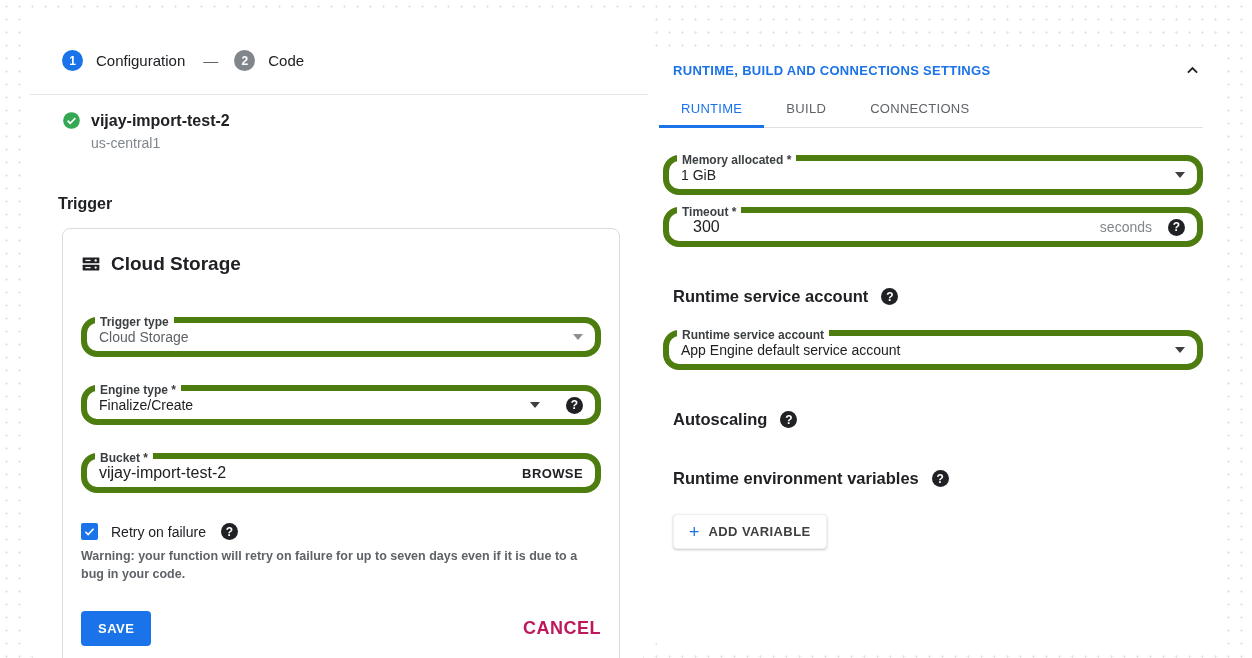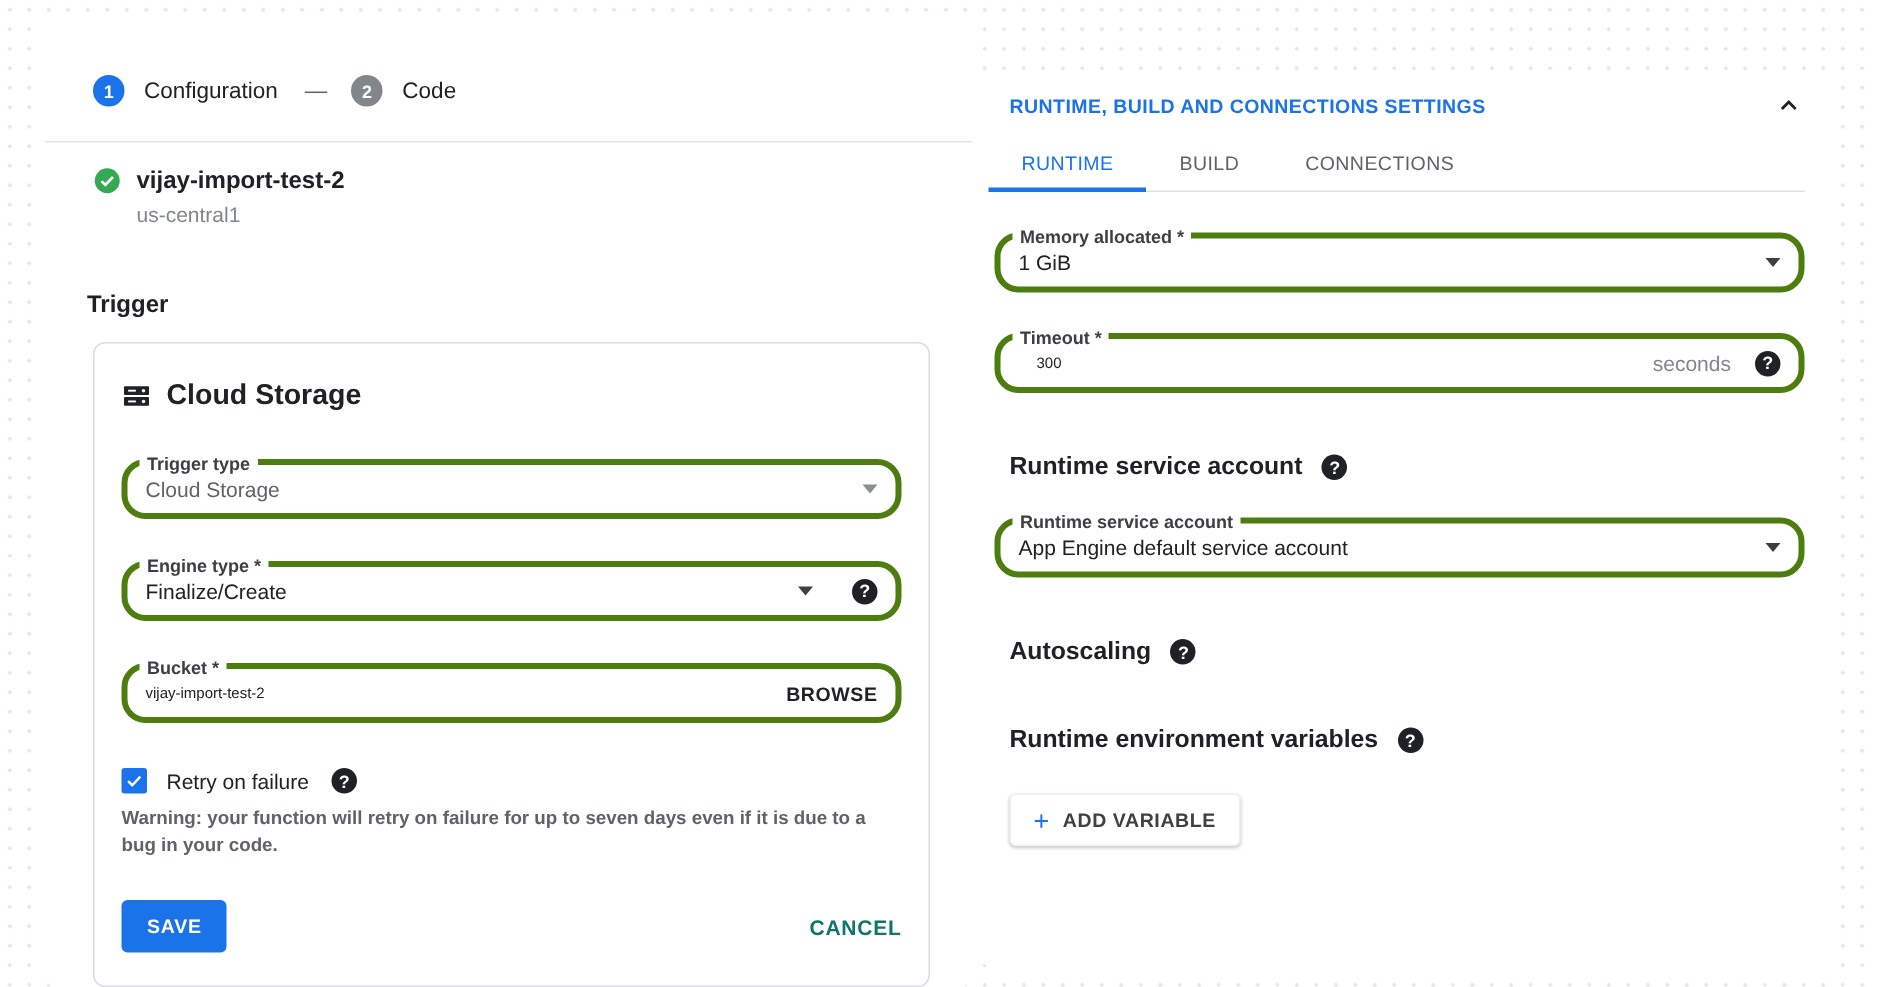--- a/index.html
+++ b/index.html
@@ -40,34 +40,34 @@
 
   
   .card {
     margin: 15px 0 0 32px; width: 558px; border: 1px solid #dadce0;
     border-radius: 8px; padding: 20px 18px 22px 18px;
   }
   .card-title { display: flex; align-items: center; gap: 10px; font-size: 19px; font-weight: 700; margin-top: 4px; }
 
   
   .field {
-    position: relative; border: 4px solid #4d7c0f; border-radius: 16px; height: 40px;
+    position: relative; border: 6px solid #4d7c0f; border-radius: 16px; height: 40px;
     display: flex; align-items: center; padding: 0 12px; background: #fff;
   }
   .field-label {
     position: absolute; top: -8px; left: 8px; background: #fff; padding: 0 5px;
     font-size: 12px; font-weight: 700; color: #3c4043; line-height: 14px; white-space: nowrap;
   }
   .field-value { font-size: 14px; color: #202124; flex: 1; }
   .field-value.disabled { color: #5f6368; }
   .field input {
     border: none; outline: none; font-family: "Liberation Sans", sans-serif;
-    font-size: 10px; color: #202124; flex: 1; background: transparent; min-width: 0;
-  }
-  .mt-34 { margin-top: 31px; }
+    font-size: 16px; color: #202124; flex: 1; background: transparent; min-width: 0;
+  }
+  .mt-34 { margin-top: 42px; }
   .mt-28 { margin-top: 28px; }
   .arrow-down {
     width: 0; height: 0; border-left: 5px solid transparent; border-right: 5px solid transparent;
     border-top: 6px solid #3c4043; flex: none;
   }
   .arrow-down.dim { border-top-color: #8a8f94; }
   .help-icon {
     width: 17px; height: 17px; border-radius: 50%; background: #202124; color: #fff;
     font-size: 12px; font-weight: 700; display: flex; align-items: center; justify-content: center;
     flex: none; line-height: 1;
@@ -88,21 +88,21 @@
   .warning { font-size: 12.5px; color: #5f6368; line-height: 1.45; margin-top: 7px; max-width: 530px; font-weight: bold; }
 
   
   .btn-row { display: flex; align-items: center; margin-top: 28px; justify-content: space-between; }
   .btn-primary {
     background: #1a73e8; color: #fff; font-size: 13px; font-weight: 700; letter-spacing: 0.5px;
     border: none; border-radius: 4px; padding: 10px 17px; cursor: pointer;
     font-family: "Liberation Sans", sans-serif;
   }
   .btn-text {
-    background: none; border: none; color: #0f766e; font-size: 14px; font-weight: 700;
+    background: none; border: none; color: #be185d; font-size: 18px; font-weight: 700;
     letter-spacing: 0.5px; cursor: pointer; font-family: "Liberation Sans", sans-serif;
   }
 
   
   .settings-header {
     display: flex; align-items: center; justify-content: space-between;
     margin: 14px 22px 0 18px;
   }
   .settings-header-text { color: #1a73e8; font-size: 13px; font-weight: 700; letter-spacing: 0.3px; cursor: pointer; }
   .collapse-btn { cursor: pointer; display: flex; }
@@ -112,21 +112,21 @@
     padding: 9px 22px 11px 22px; font-size: 13px; font-weight: 400; letter-spacing: 0.3px;
     color: #5f6368; cursor: pointer; position: relative;
   }
   .tab.active { color: #1a73e8; }
   .tab.active::after {
     content: ""; position: absolute; left: 0; right: 0; bottom: -1px; height: 3px; background: #1a73e8;
   }
 
   .rp-body { margin: 0 20px 0 8px; }
   .rp-field-1 { margin-top: 27px; }
-  .rp-field-2 { margin-top: 27px; padding-left: 24px; }
+  .rp-field-2 { margin-top: 12px; padding-left: 24px; }
   .section-heading {
     display: flex; align-items: center; gap: 13px; font-size: 16.5px; font-weight: 700;
     color: #202124; margin-left: 10px;
   }
   .sh-1 { margin-top: 40px; }
   .sh-gap { margin-top: 24px; }
 
   .add-var-btn {
     display: inline-flex; align-items: center; gap: 9px; background: #fff;
     border: 1px solid #f0f0f0; border-radius: 4px; padding: 9px 15px; cursor: pointer;

